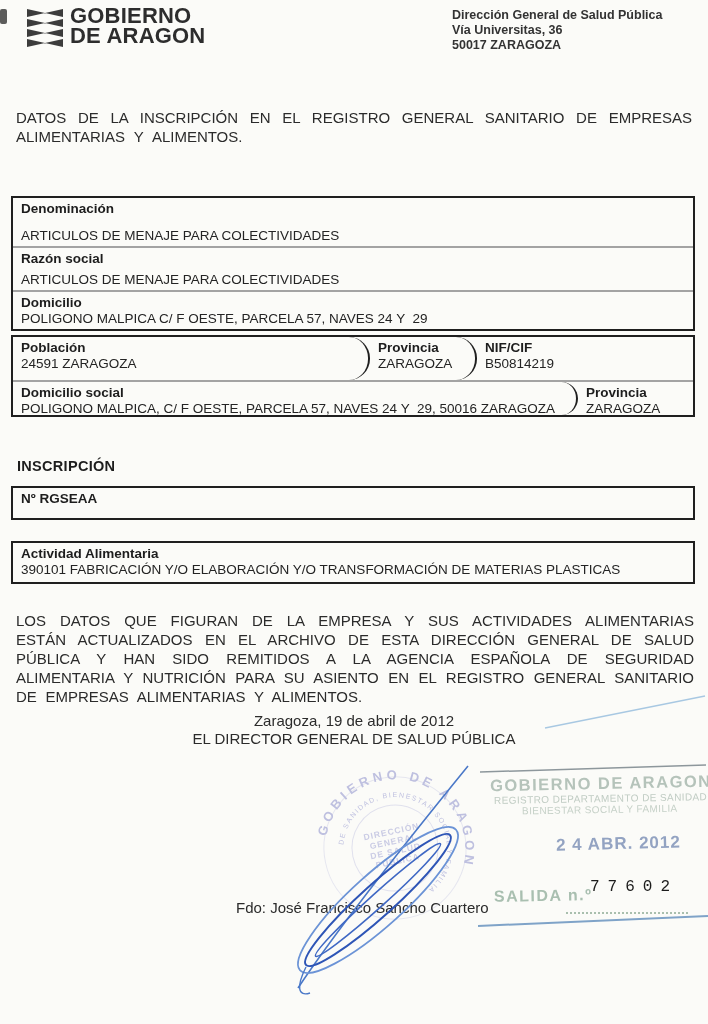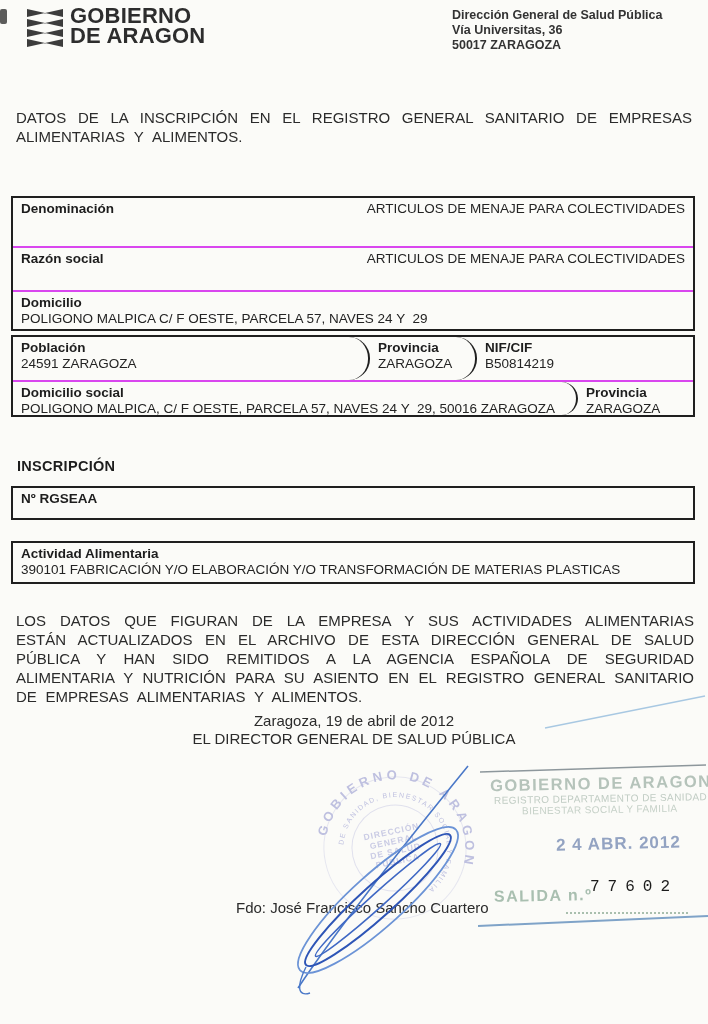--- a/index.html
+++ b/index.html
@@ -21,22 +21,22 @@
          text-align:justify;word-spacing:5px;color:#2b2b2b;}
   .body-par{position:absolute;left:16px;top:611px;width:678px;font-size:15px;line-height:19px;
          text-align:justify;word-spacing:4.5px;color:#2b2b2b;}
   
   .box{position:absolute;left:11px;width:684px;border:2px solid #1f1f1f;box-sizing:border-box;}
   .box-a{top:196px;height:135px;}
   .box-b{top:335px;height:82px;}
   .box-c{top:486px;height:34px;}
   .box-d{top:541px;height:43px;}
   .frow{box-sizing:border-box;padding:3px 8px;overflow:hidden;}
-  .sep{border-top:2px solid #d946ef;}
-  .spread{display:flex;flex-direction:row;justify-content:space-between;}
+  .sep{border-top:2px solid #a3a3a3;}
+  .spread{display:flex;flex-direction:column;justify-content:space-between;}
   .stack{display:flex;flex-direction:column;gap:1px;}
   .flabel{font-size:13.5px;font-weight:bold;color:#1d1d1d;line-height:15px;}
   .fvalue{font-size:13.5px;color:#242424;line-height:15px;white-space:pre-wrap;}
   .cells{display:flex;}
   .cell{box-sizing:border-box;padding:3px 8px;display:flex;flex-direction:column;gap:1px;border-radius:21px;}
   .cbr{border-right:2px solid #1f1f1f;}
   .r1{height:43px;}
   .r2{height:33px;}
   .heading{position:absolute;left:17px;top:458px;font-size:14.5px;font-weight:bold;letter-spacing:.3px;color:#1d1d1d;}
   

